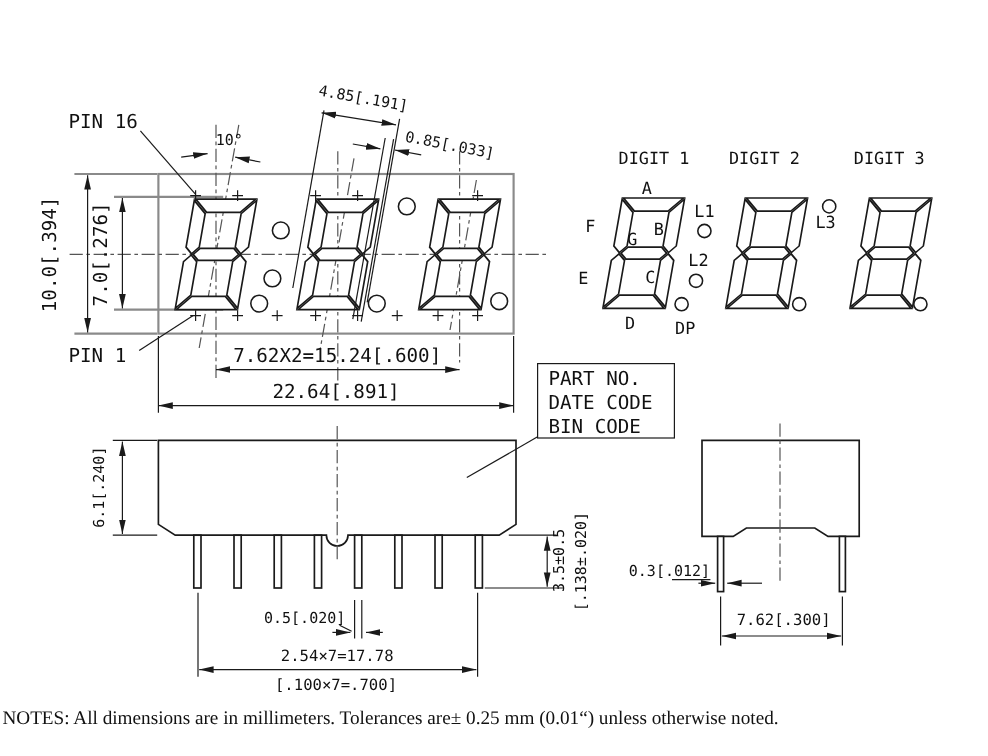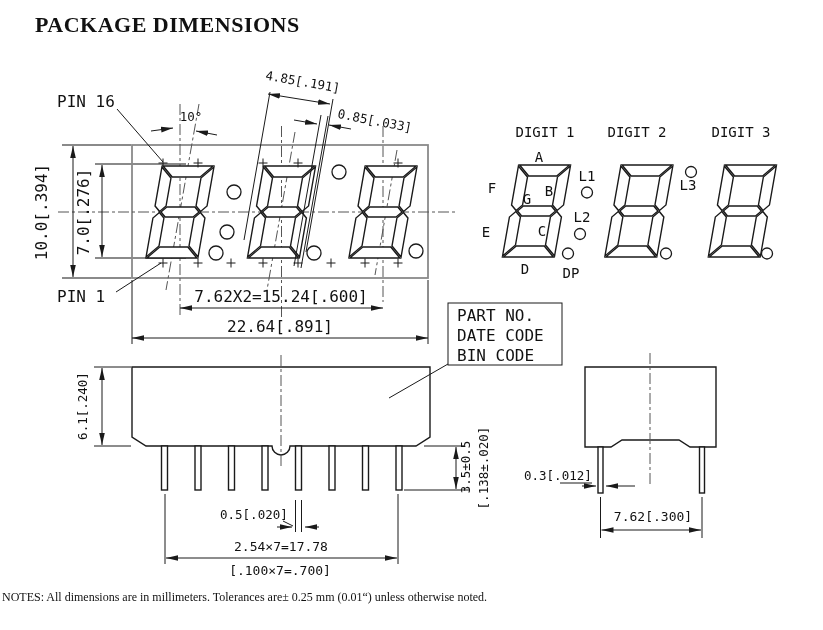--- a/index.html
+++ b/index.html
@@ -1,40 +1,39 @@
 <!DOCTYPE html>
 <html><head>
 <meta charset="utf-8">
 <style>
   html,body{margin:0;padding:0;background:#fff;}
   .page{position:relative;width:823px;height:630px;background:#fff;overflow:hidden;
         font-family:"DejaVu Sans Mono",monospace;}
   .title{position:absolute;left:35px;top:12px;font-family:"Liberation Serif",serif;
          font-weight:bold;font-size:22px;letter-spacing:.5px;color:#111;}
   .notes{position:absolute;left:2px;top:590px;width:820px;font-family:"Liberation Serif",serif;
-         font-size:12px;color:#111;white-space:nowrap;}
+         font-size:16px;color:#111;white-space:nowrap;}
   svg{position:absolute;left:0;top:0;}
   .seg{fill:#fff;stroke:#1a1a1a;stroke-width:1.4;stroke-linejoin:miter;}
   .thin{stroke:#1a1a1a;stroke-width:1;fill:none;}
   .gray{stroke:#8a8a8a;stroke-width:1.8;fill:none;}
   .cl{stroke:#555;stroke-width:1;stroke-dasharray:11 3 3 3;fill:none;}
   .circ{fill:#fff;stroke:#1a1a1a;stroke-width:1.3;}
   .body{fill:#fff;stroke:#1a1a1a;stroke-width:1.4;stroke-linejoin:miter;}
   text{fill:#111;font-family:"DejaVu Sans Mono",monospace;}
   .t16{font-size:16px;}
   .t13{font-size:13px;}
   .t12{font-size:12.5px;}
   .t14{font-size:14px;}
 </style>
 </head>
 <body>
 
 <div class="page">
 
-  <div class="title">PACKAGE DIMENSIONS</div>
 
   <svg width="823" height="585" viewBox="0 0 823 585">
     <defs>
       <marker id="arr" markerWidth="13" markerHeight="8" refX="12" refY="4" orient="auto-start-reverse" markerUnits="userSpaceOnUse">
         <path d="M0,1.2 L12,4 L0,6.8 Z" fill="#1a1a1a"></path>
       </marker>
       <g id="d7">
         <polygon class="seg" points="1,0 51,0 40,11 12,11"></polygon>
         <polygon class="seg" points="52,1 52,40 46.5,45.5 41,40 41,12"></polygon>
         <polygon class="seg" points="46.5,46.5 52,52 52,91 41,80 41,52"></polygon>

